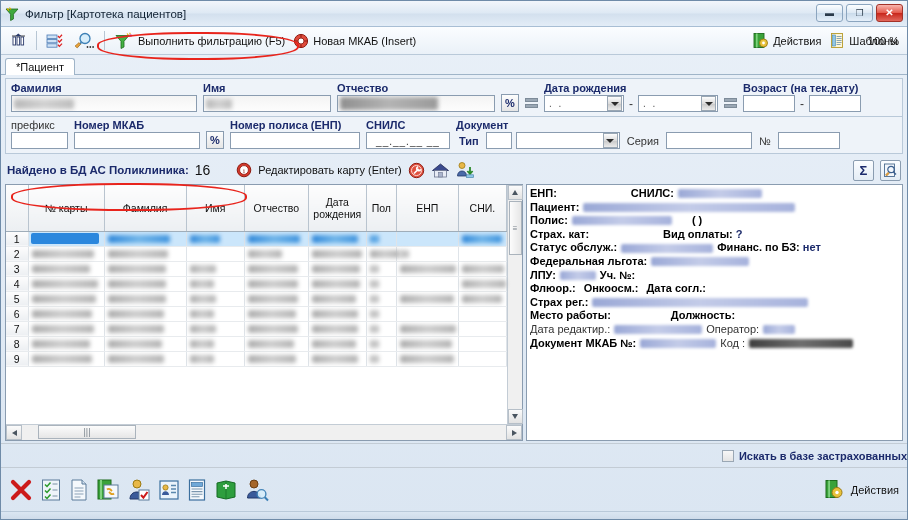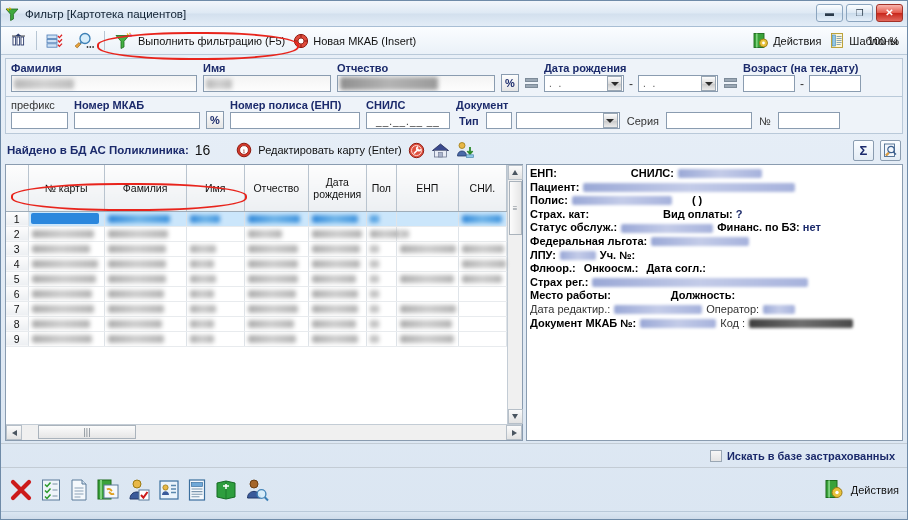--- a/index.html
+++ b/index.html
@@ -217,21 +217,21 @@
     background:linear-gradient(90deg,#9aa8d6,#c3cbe8,#a6b2dc);
     filter:blur(1.6px); border-radius:2px; display:inline-block;
   }
   .dval.dark { background:linear-gradient(90deg,#3f3f3f,#6e6e6e,#4a4a4a); }
   .dblue { color:#1b2a6b; font-weight:bold; }
   .gap { display:inline-block; }
 
   
   .insuredrow {
     flex:0 0 24px; display:flex; align-items:center; justify-content:flex-end;
-    padding:0 12px; border-top:1px solid #c3ccd5;
+    padding:0 0; border-top:1px solid #c3ccd5;
   }
   .chk {
     width:12px;height:12px;border:1px solid #9aa7b4;
     background:linear-gradient(#f7f7f7,#e4e4e4); margin-right:5px;
   }
   .insured-lbl { font-size:11px; font-weight:bold; color:#1b2a6b; }
   .bottombar {
     flex:0 0 44px; display:flex; align-items:center; gap:7px;
     padding:0 8px; border-top:1px solid #c3ccd5;
   }
@@ -349,20 +349,25 @@
         </svg>
       </span>
       <span class="tb-label">Шаблоны</span>
     </div>
 
     <span class="zoomlbl">100 %</span>
   </div>
 
   <div class="redring r1"></div>
 
+  <div class="tabstrip">
+    <div class="tab">
+      <span>*Пациент</span>
+    </div>
+  </div>
 
   <div class="filterpanel">
     <div class="fbox">
       <div class="fgroup">
         <span class="flabel">Фамилия</span>
         <div class="fin sunken" style="width:186px">
           <span class="blur" style="width:60px"></span>
         </div>
       </div>
       <div class="fgroup">

